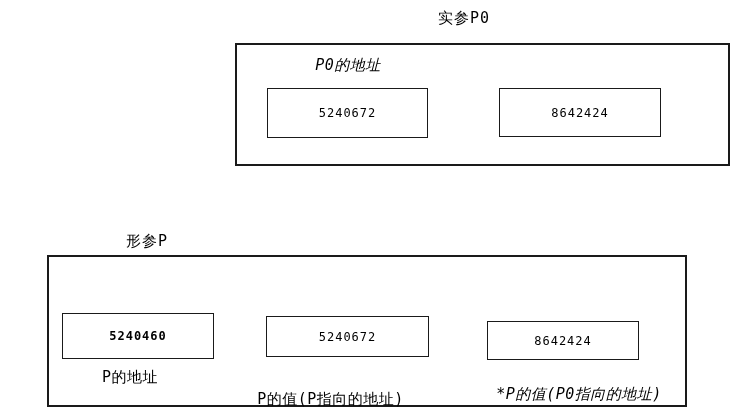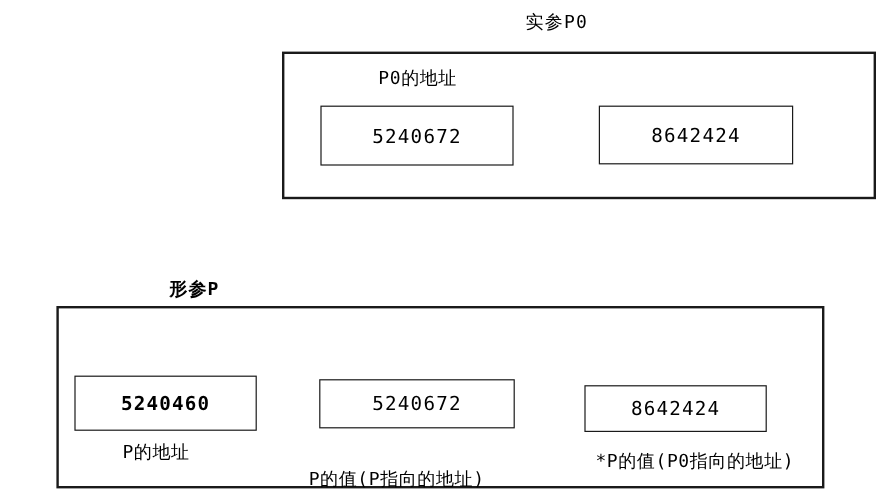--- a/index.html
+++ b/index.html
@@ -24,21 +24,21 @@
     box-sizing: border-box;
   }
   .value-box {
     position: absolute;
     border: 1px solid #1a1a1a;
     background: #ffffff;
     box-sizing: border-box;
     display: flex;
     align-items: center;
     justify-content: center;
-    font-size: 16px;
+    font-size: 12px;
     letter-spacing: 1px;
   }
   .lbl {
     position: absolute;
     font-size: 15px;
     white-space: nowrap;
     text-align: center;
     letter-spacing: 0.5px;
   }
   .title {
@@ -50,43 +50,43 @@
 </style>
 </head>
 <body>
 
 <div id="canvas">
 
   <div class="title" style="left:414px; top:9px;">实参P0</div>
 
   <div class="group-box" style="left:211px; top:43px; width:495px; height:123px;"></div>
 
-  <div class="lbl" style="left:243px; top:56px; width:162px;">P0的地址</div>
+  <div class="lbl" style="left:243px; top:56px; width:162px;font-style:italic;">P0的地址</div>
 
   <div class="value-box" style="left:243px; top:88px; width:161px; height:50px;">
     <span>5240672</span>
   </div>
 
 
   <div class="value-box" style="left:475px; top:88px; width:162px; height:49px;">
     <span>8642424</span>
   </div>
 
-  <div class="title" style="left:117px; top:232px;font-weight:bold;">形参P</div>
+  <div class="title" style="left:102px; top:232px;">形参P</div>
 
   <div class="group-box" style="left:23px; top:255px; width:640px; height:152px;"></div>
 
   <div class="value-box" style="left:38px; top:313px; width:152px; height:46px;font-weight:bold;">
     <span>5240460</span>
   </div>
   <div class="lbl" style="left:31px; top:368px; width:150px;text-align:center;">P的地址</div>
 
   <div class="value-box" style="left:242px; top:316px; width:163px; height:41px;">
     <span>5240672</span>
   </div>
   <div class="lbl" style="left:225px; top:390px; width:163px;">P的值(P指向的地址)</div>
 
   <div class="value-box" style="left:463px; top:321px; width:152px; height:39px;">
     <span>8642424</span>
   </div>
-  <div class="lbl" style="left:457px; top:375px; width:196px;">*P的值(P0指向的地址)</div>
+  <div class="lbl" style="left:457px; top:385px; width:196px;font-style:italic;">*P的值(P0指向的地址)</div>
 
 </div>
 
 </body></html>

